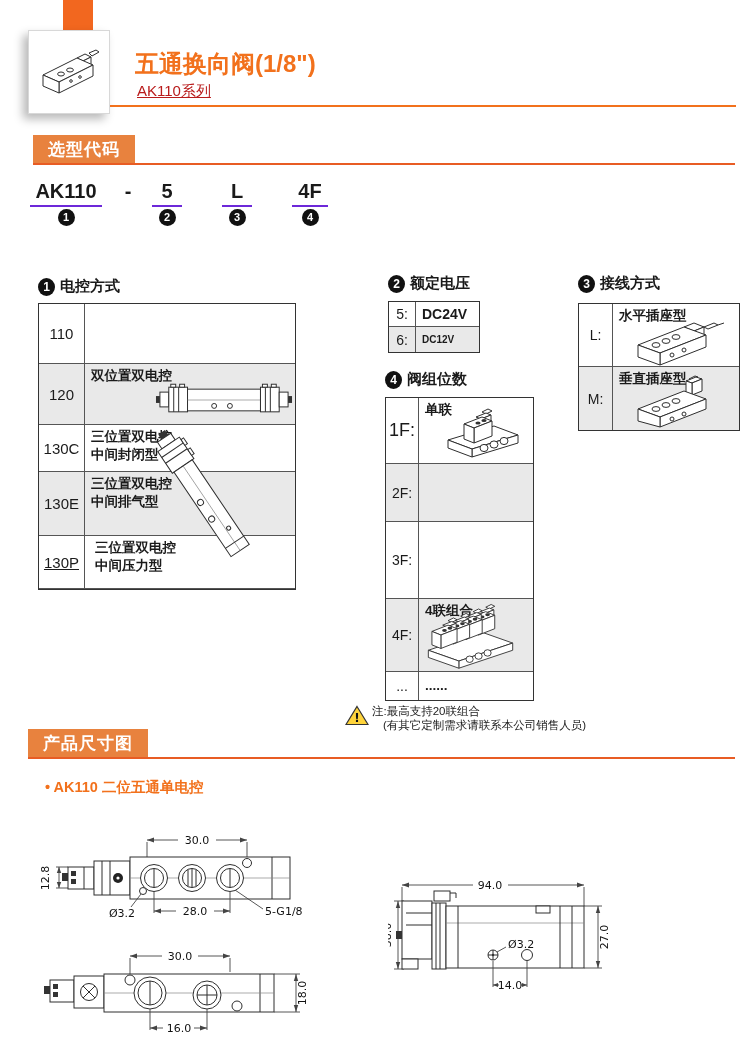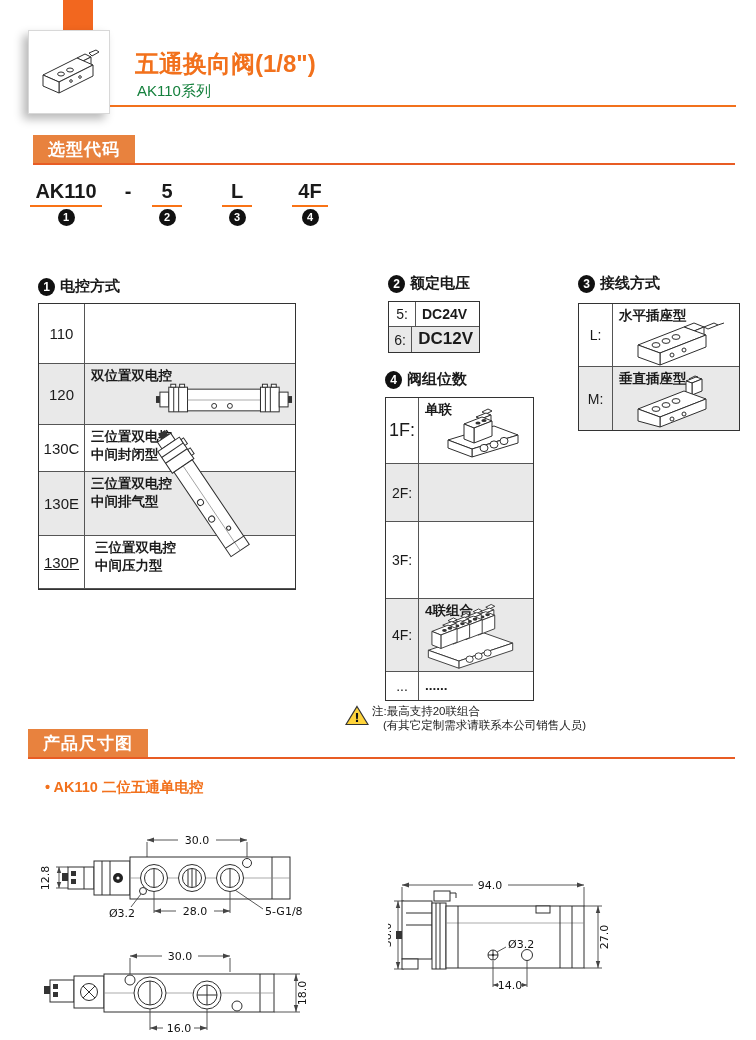--- a/index.html
+++ b/index.html
@@ -4,29 +4,29 @@
 <style>
   html,body{margin:0;padding:0;background:#fff;}
   .page{position:relative;width:756px;height:1040px;background:#fff;overflow:hidden;
         font-family:"Liberation Sans","DejaVu Sans",sans-serif;color:#1a1a1a;}
   .abs{position:absolute;}
   
   .tab{left:63px;top:0;width:30px;height:32px;background:#F2671F;}
   .thumb-box{left:28px;top:30px;width:80px;height:82px;background:#fff;border:1px solid #d8d8d8;
              box-shadow:-5px 5px 9px rgba(0,0,0,.28);display:flex;align-items:center;justify-content:center;}
   .title{left:135px;top:48px;font-size:24px;font-weight:bold;color:#F2711C;}
-  .subtitle{left:137px;top:82px;font-size:15px;color:#15803d;}
+  .subtitle{left:137px;top:82px;font-size:15px;color:#b91c1c;text-decoration:underline;}
   .hdr-line{left:110px;top:105px;width:626px;height:2px;background:#F2711C;}
   
   .sec-badge{height:28px;background:#E8823E;color:#fff;font-size:17px;font-weight:bold;
              display:flex;align-items:center;padding:0 15px;letter-spacing:1px;}
   .sec-line{height:2px;background:#E85C24;}
   
   .seg{top:180px;text-align:center;}
-  .seg .code{font-size:20px;font-weight:bold;border-bottom:2px solid #f97316;padding:0 2px 2px 2px;display:block;}
+  .seg .code{font-size:20px;font-weight:bold;border-bottom:2px solid #6d28d9;padding:0 2px 2px 2px;display:block;}
   .seg .tick{width:1px;height:6px;background:#111;margin:0 auto;}
   .dash{top:180px;font-size:20px;font-weight:bold;text-align:center;}
   .cnum{display:inline-flex;width:17px;height:17px;border-radius:50%;background:#111;color:#fff;
         font-size:11px;font-weight:bold;align-items:center;justify-content:center;flex:0 0 17px;}
   .cnum.big{width:18px;height:18px;font-size:12px;}
   
   .tbl-hdr{display:flex;align-items:center;gap:5px;font-size:15px;font-weight:bold;}
   
   .tbl{border:1.5px solid #333;background:#fff;}
   .trow{display:flex;border-bottom:1px solid #555;position:relative;box-sizing:border-box;}
@@ -193,21 +193,21 @@
     <span class="cnum big">2</span>
     <span>额定电压</span>
   </div>
   <div class="abs tbl" style="left:388px;top:301px;width:90px;">
     <div class="trow" style="height:25px;">
       <div class="c1" style="width:27px;font-size:14px;">5:</div>
       <div class="c2" style="font-size:14px;display:flex;align-items:center;">DC24V</div>
     </div>
     <div class="trow sh" style="height:25px;">
       <div class="c1" style="width:27px;font-size:14px;">6:</div>
-      <div class="c2" style="font-size:17px;display:flex;align-items:center;">DC12V</div>
+      <div class="c2" style="font-size:10px;display:flex;align-items:center;">DC12V</div>
     </div>
   </div>
 
   <div class="abs tbl-hdr" style="left:578px;top:274px;">
     <span class="cnum big">3</span>
     <span>接线方式</span>
   </div>
   <div class="abs tbl" style="left:578px;top:303px;width:160px;">
     <div class="trow" style="height:63px;">
       <div class="c1" style="width:34px;font-size:14px;">L:</div>

